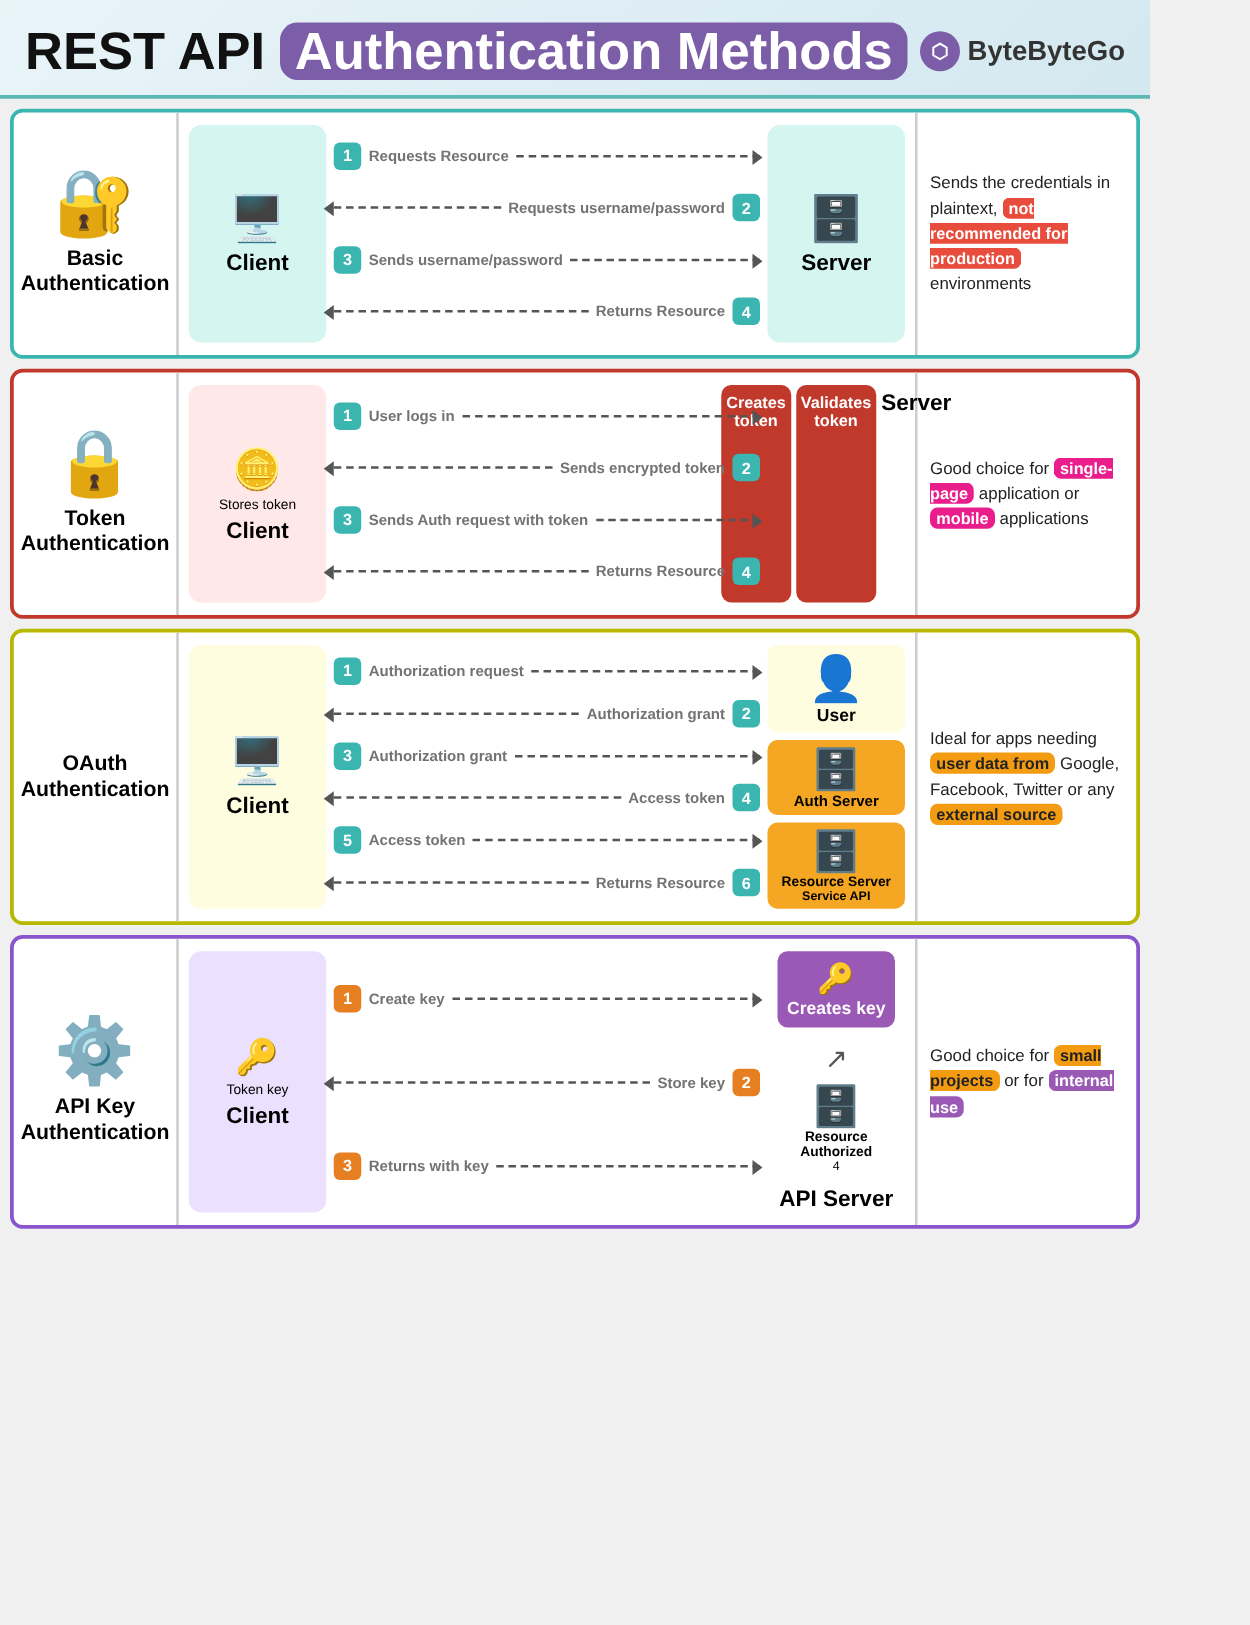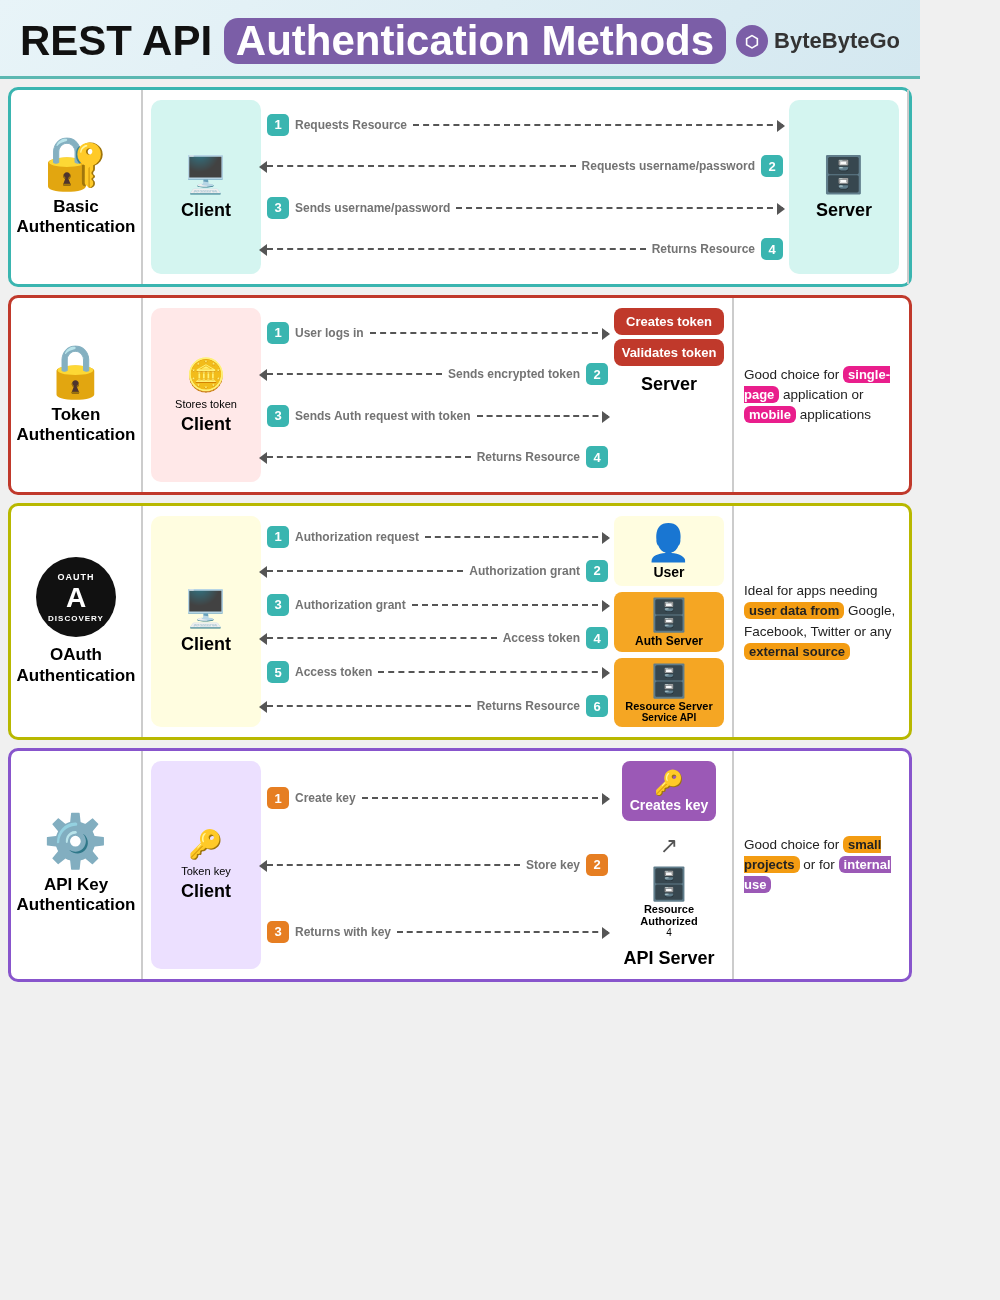--- a/index.html
+++ b/index.html
@@ -214,23 +214,23 @@
     .tag-red { background: #e74c3c; color: white; }
     .tag-orange { background: #f39c12; color: #222; }
     .tag-purple { background: #9b59b6; color: white; }
     .tag-pink { background: #e91e8c; color: white; }
 
     
     .token-server-col {
       width: 110px;
       min-width: 110px;
       display: flex;
-      flex-direction: column;
+      flex-direction: row;
       gap: 4px;
-      justify-content: flex-start;
+      justify-content: center;
     }
     .token-box {
       border-radius: 8px;
       padding: 6px 4px;
       text-align: center;
       font-weight: bold;
       font-size: 13px;
     }
     .creates-box { background: #c0392b; color: white; }
     .validates-box { background: #c0392b; color: #ffffff; }
@@ -364,20 +364,23 @@
             <div class="arrow-text">Returns Resource</div>
             <div class="arrow-line left"></div>
           </div>
         </div>
         <div class="entity-box basic-server">
           <div class="entity-icon">🗄️</div>
           <div class="entity-label">Server</div>
         </div>
       </div>
     </div>
+    <div class="right-panel">
+      <span>Sends the credentials in plaintext, <span class="highlight-tag tag-red">not recommended for production</span> environments</span>
+    </div>
   </div>
 
   <div class="section section-token">
     <div class="left-panel">
       <div class="left-icon lock-icon">🔒</div>
       <div class="left-label">Token Authentication</div>
     </div>
     <div class="middle-panel">
       <div class="client-server-row">
         <div class="entity-box token-client">
@@ -418,25 +421,20 @@
         </div>
       </div>
     </div>
     <div class="right-panel">
       <span>Good choice for <span class="highlight-tag tag-pink">single-page</span> application or <span class="highlight-tag tag-pink">mobile</span> applications</span>
     </div>
   </div>
 
   <div class="section section-oauth">
     <div class="left-panel">
-      <div class="oauth-logo">
-        <span style="font-size:9px; letter-spacing:1px;">OAUTH</span>
-        <span class="oauth-logo-a">A</span>
-        <span style="font-size:8px; letter-spacing:1px;">DISCOVERY</span>
-      </div>
       <div class="left-label">OAuth Authentication</div>
     </div>
     <div class="middle-panel">
       <div class="client-server-row">
         <div class="entity-box oauth-client">
           <div class="entity-icon">🖥️</div>
           <div class="entity-label">Client</div>
         </div>
         <div class="arrows-col">
           <div class="arrow-row right-arrow">

